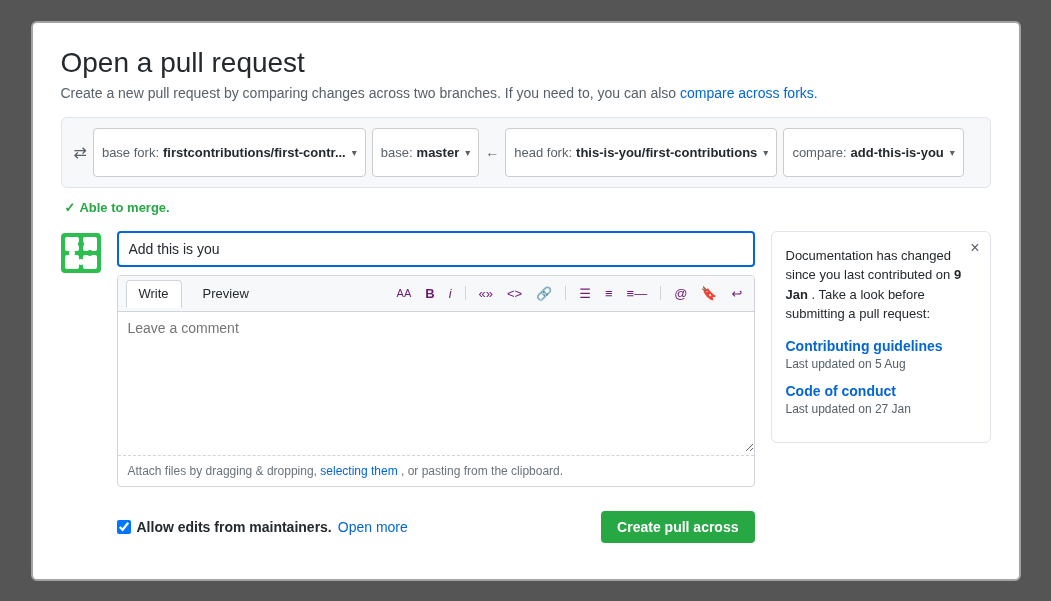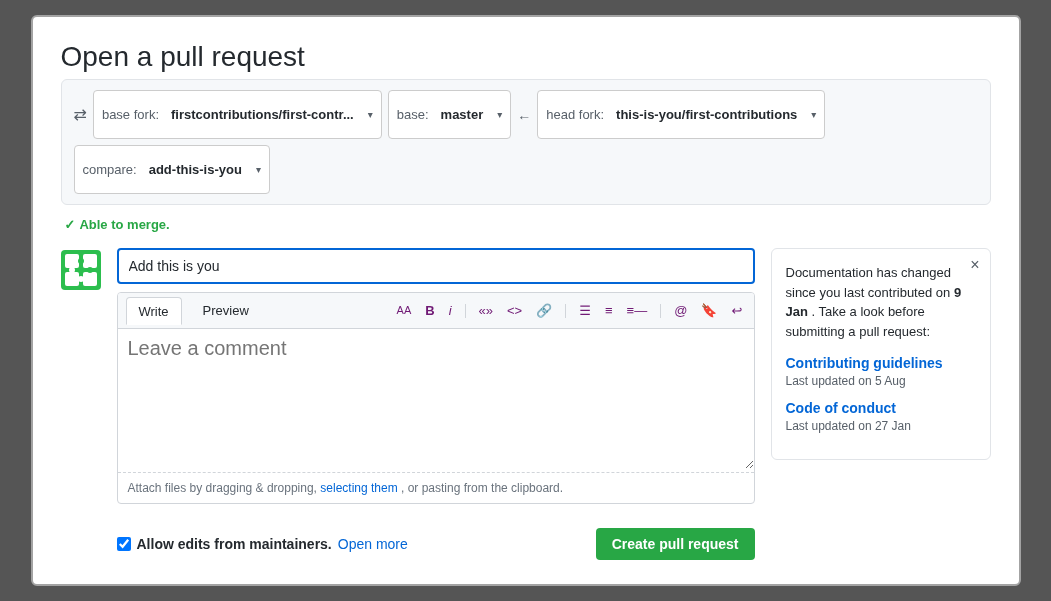--- a/index.html
+++ b/index.html
@@ -49,21 +49,21 @@
       flex-wrap: wrap;
     }
     .sync-icon {
       color: #586069;
       font-size: 16px;
       cursor: pointer;
     }
     .branch-select {
       display: inline-flex;
       align-items: center;
-      gap: 12px;
+      gap: 4px;
       background: #fff;
       border: 1px solid #ccc;
       border-radius: 4px;
       padding: 16px 8px;
       font-size: 13px;
       color: #24292e;
       cursor: pointer;
       white-space: nowrap;
     }
     .branch-select .label-text { color: #586069; }
@@ -159,21 +159,21 @@
     .format-separator {
       width: 1px;
       height: 14px;
       background: #d1d5da;
       margin: 0 2px;
     }
     .comment-area {
       width: 100%;
       min-height: 140px;
       padding: 8px 10px;
-      font-size: 20px;
+      font-size: 14px;
       border: none;
       outline: none;
       resize: vertical;
       color: #6a737d;
       font-family: inherit;
       background: #fff;
     }
     .attach-text {
       padding: 8px 10px;
       font-size: 12px;
@@ -261,20 +261,24 @@
       color: #586069;
       font-size: 12px;
     }
   </style>
 </head>
 <body>
 
 <div class="window">
 
   <h1 class="page-title">Open a pull request</h1>
+  <p class="subtitle">
+    <span>Create a new pull request by comparing changes across two branches. If you need to, you can also</span>
+    <a href="#">compare across forks.</a>
+  </p>
 
   <div class="branch-bar">
     <span class="sync-icon">⇄</span>
     <button class="branch-select">
       <span class="label-text">base fork:</span>
       <span class="value-text">firstcontributions/first-contr...</span>
       <span class="arrow">▾</span>
     </button>
     <button class="branch-select">
       <span class="label-text">base:</span>
@@ -356,21 +360,21 @@
         </div>
       </div>
 
       
       <div class="form-footer">
         <label class="checkbox-label">
           <input type="checkbox" checked="" style="">
           <strong>Allow edits from maintainers.</strong>
           <a href="#">Open more</a>
         </label>
-        <button class="create-btn">Create pull request</button>
+        <button class="create-btn">Create pull across</button>
       </div>
     </div>
 
     <div class="sidebar-panel">
       <span class="sidebar-close">×</span>
       <p class="sidebar-body">
         <span>Documentation has changed since you last contributed on</span>
         <strong>9 Jan</strong>
         <span>. Take a look before submitting a pull request:</span>
       </p>

